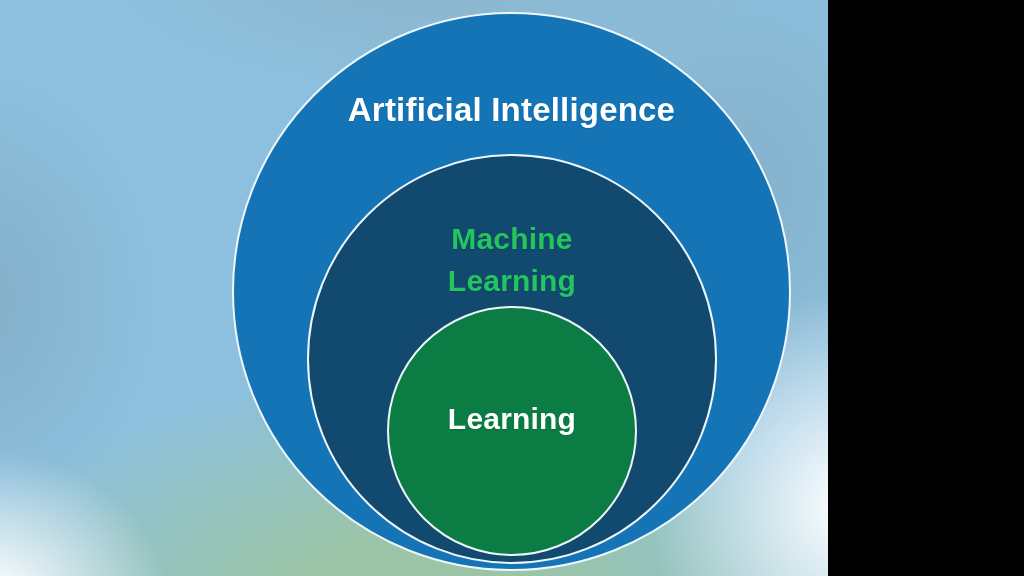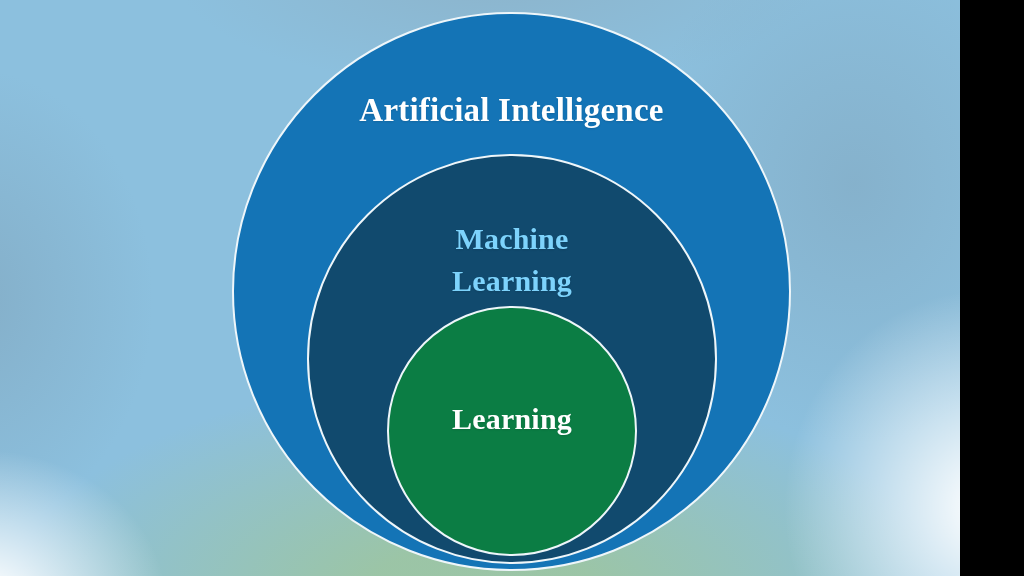--- a/index.html
+++ b/index.html
@@ -3,24 +3,24 @@
 <meta charset="utf-8">
 <style>
   html, body {
     margin: 0;
     padding: 0;
     background: #000;
   }
 
   .stage {
     position: relative;
-    width: 960px;
+    width: 828px;
     height: 576px;
     overflow: hidden;
-    font-family: Liberation Serif, serif;
+    font-family: Liberation Sans, sans-serif;
     
     background-color: #8cc0de;
     background-image:
       radial-gradient(ellipse 300px 250px at -2% 105%, rgba(255,255,255,0.95) 8%, rgba(255,255,255,0) 62%),
       radial-gradient(ellipse 330px 350px at 103% 88%, rgba(255,255,255,0.92) 6%, rgba(255,255,255,0) 62%),
       radial-gradient(ellipse 650px 310px at 50% 104%, rgba(156,197,164,0.96) 18%, rgba(156,197,164,0) 72%),
       radial-gradient(ellipse 260px 330px at -3% 52%, rgba(127,163,186,0.60) 0%, rgba(127,163,186,0) 70%),
       radial-gradient(ellipse 310px 370px at 89% 32%, rgba(127,163,186,0.50) 0%, rgba(127,163,186,0) 70%),
       radial-gradient(ellipse 430px 150px at 52% -4%, rgba(140,170,188,0.55) 0%, rgba(140,170,188,0) 75%);
   }
@@ -55,21 +55,21 @@
 
 <div class="stage">
 
   <div class="circle c-ai" style="background-color: rgb(20, 116, 182); border-color: rgb(238, 246, 250);">
     <div class="label l-ai" style="color: rgb(255, 255, 255);">
       <div>Artificial Intelligence</div>
     </div>
   </div>
 
   <div class="circle c-ml" style="background-color: rgb(17, 74, 110); border-color: rgb(238, 246, 250);">
-    <div class="label l-ml" style="color: #7dd3fc;">
+    <div class="label l-ml" style="color: #22c55e;">
       <div>Machine</div>
       <div>Learning</div>
     </div>
   </div>
 
   <div class="circle c-dl" style="background-color: rgb(11, 125, 68); border-color: rgb(238, 246, 250);">
     <div class="label l-dl" style="color: rgb(255, 255, 255);">
       <div>Learning</div>
     </div>
   </div>

